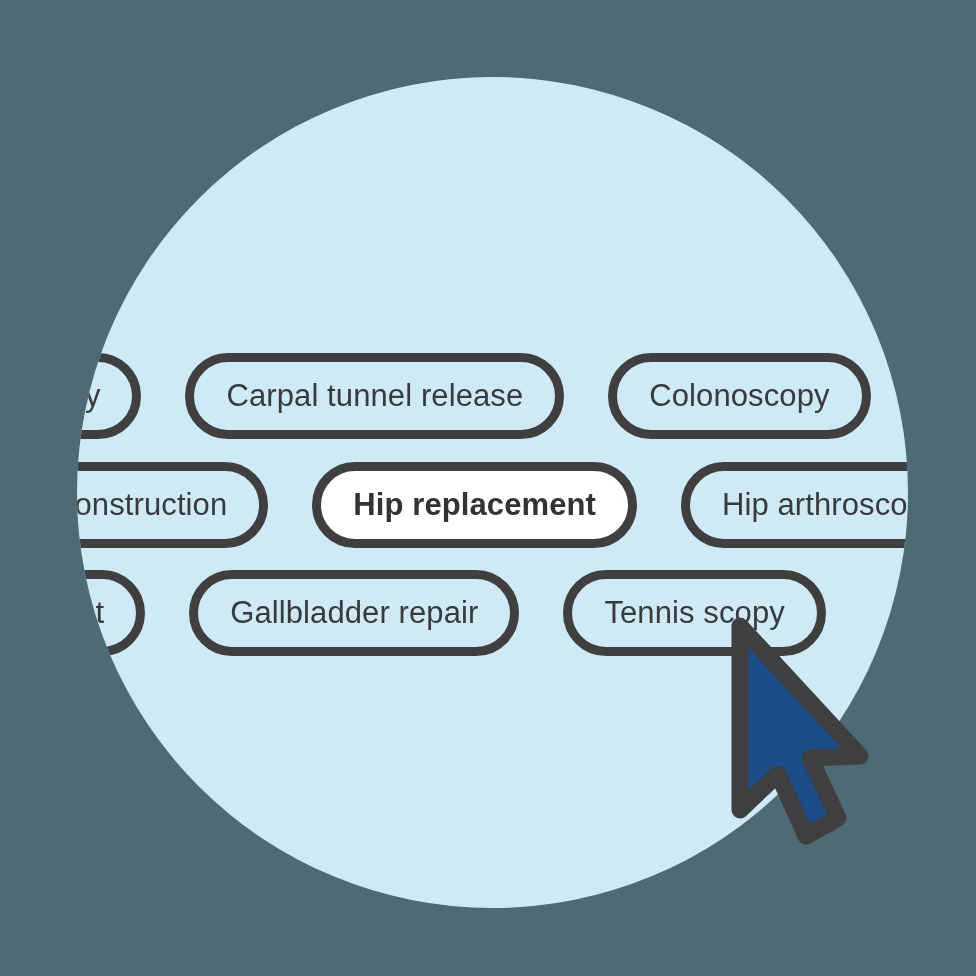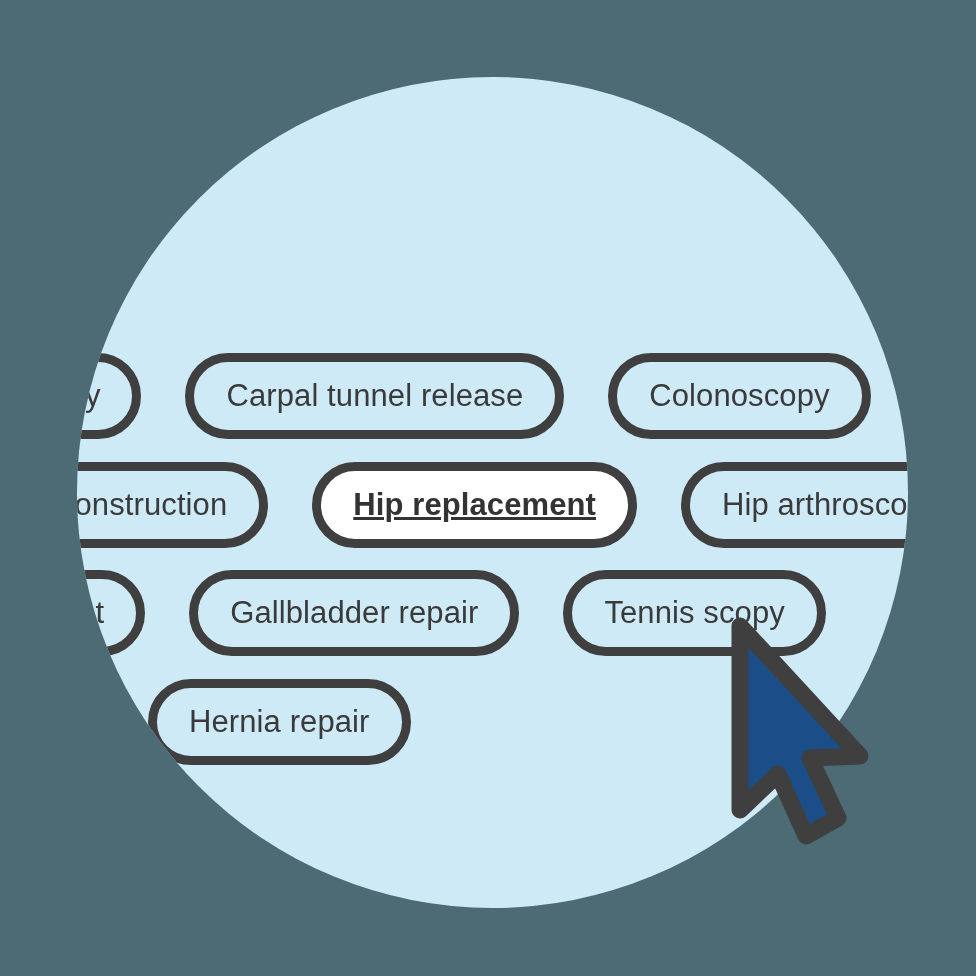--- a/index.html
+++ b/index.html
@@ -72,21 +72,20 @@
     justify-content: center;
     padding: 0 32px;
     white-space: nowrap;
     flex: 0 0 auto;
     cursor: pointer;
   }
   .chip.selected {
     background: #ffffff;
     font-weight: 700;
     color: #333333;
-    text-decoration: underline;
   }
 
   
   .chip-row.r1 { padding-left: -0px; }
 
   
   #cursor {
     position: absolute;
     left: 726px;
     top: 614px;
@@ -115,21 +114,20 @@
         <div class="chip">Hip arthroscopy</div>
       </div>
 
       <div class="chip-row r3" style="padding-left:0px">
         <div class="chip" style="margin-left:-190px">Knee replacement</div>
         <div class="chip">Gallbladder repair</div>
         <div class="chip">Tennis scopy</div>
       </div>
 
       <div class="chip-row r4" style="padding-left:0px">
-        <div class="chip" style="margin-left:148px">Hernia repair</div>
       </div>
 
     </div>
   </div>
 
   <svg id="cursor" viewBox="0 0 150 240" xmlns="http://www.w3.org/2000/svg">
     <path d="M14 12 L14 196 L52 160 L80 222 L112 204 L84 144 L134 142 Z" fill="#1b4e89" stroke="#3f3f3f" stroke-width="17" stroke-linejoin="round" stroke-linecap="round"></path>
   </svg>
 
 </div>

